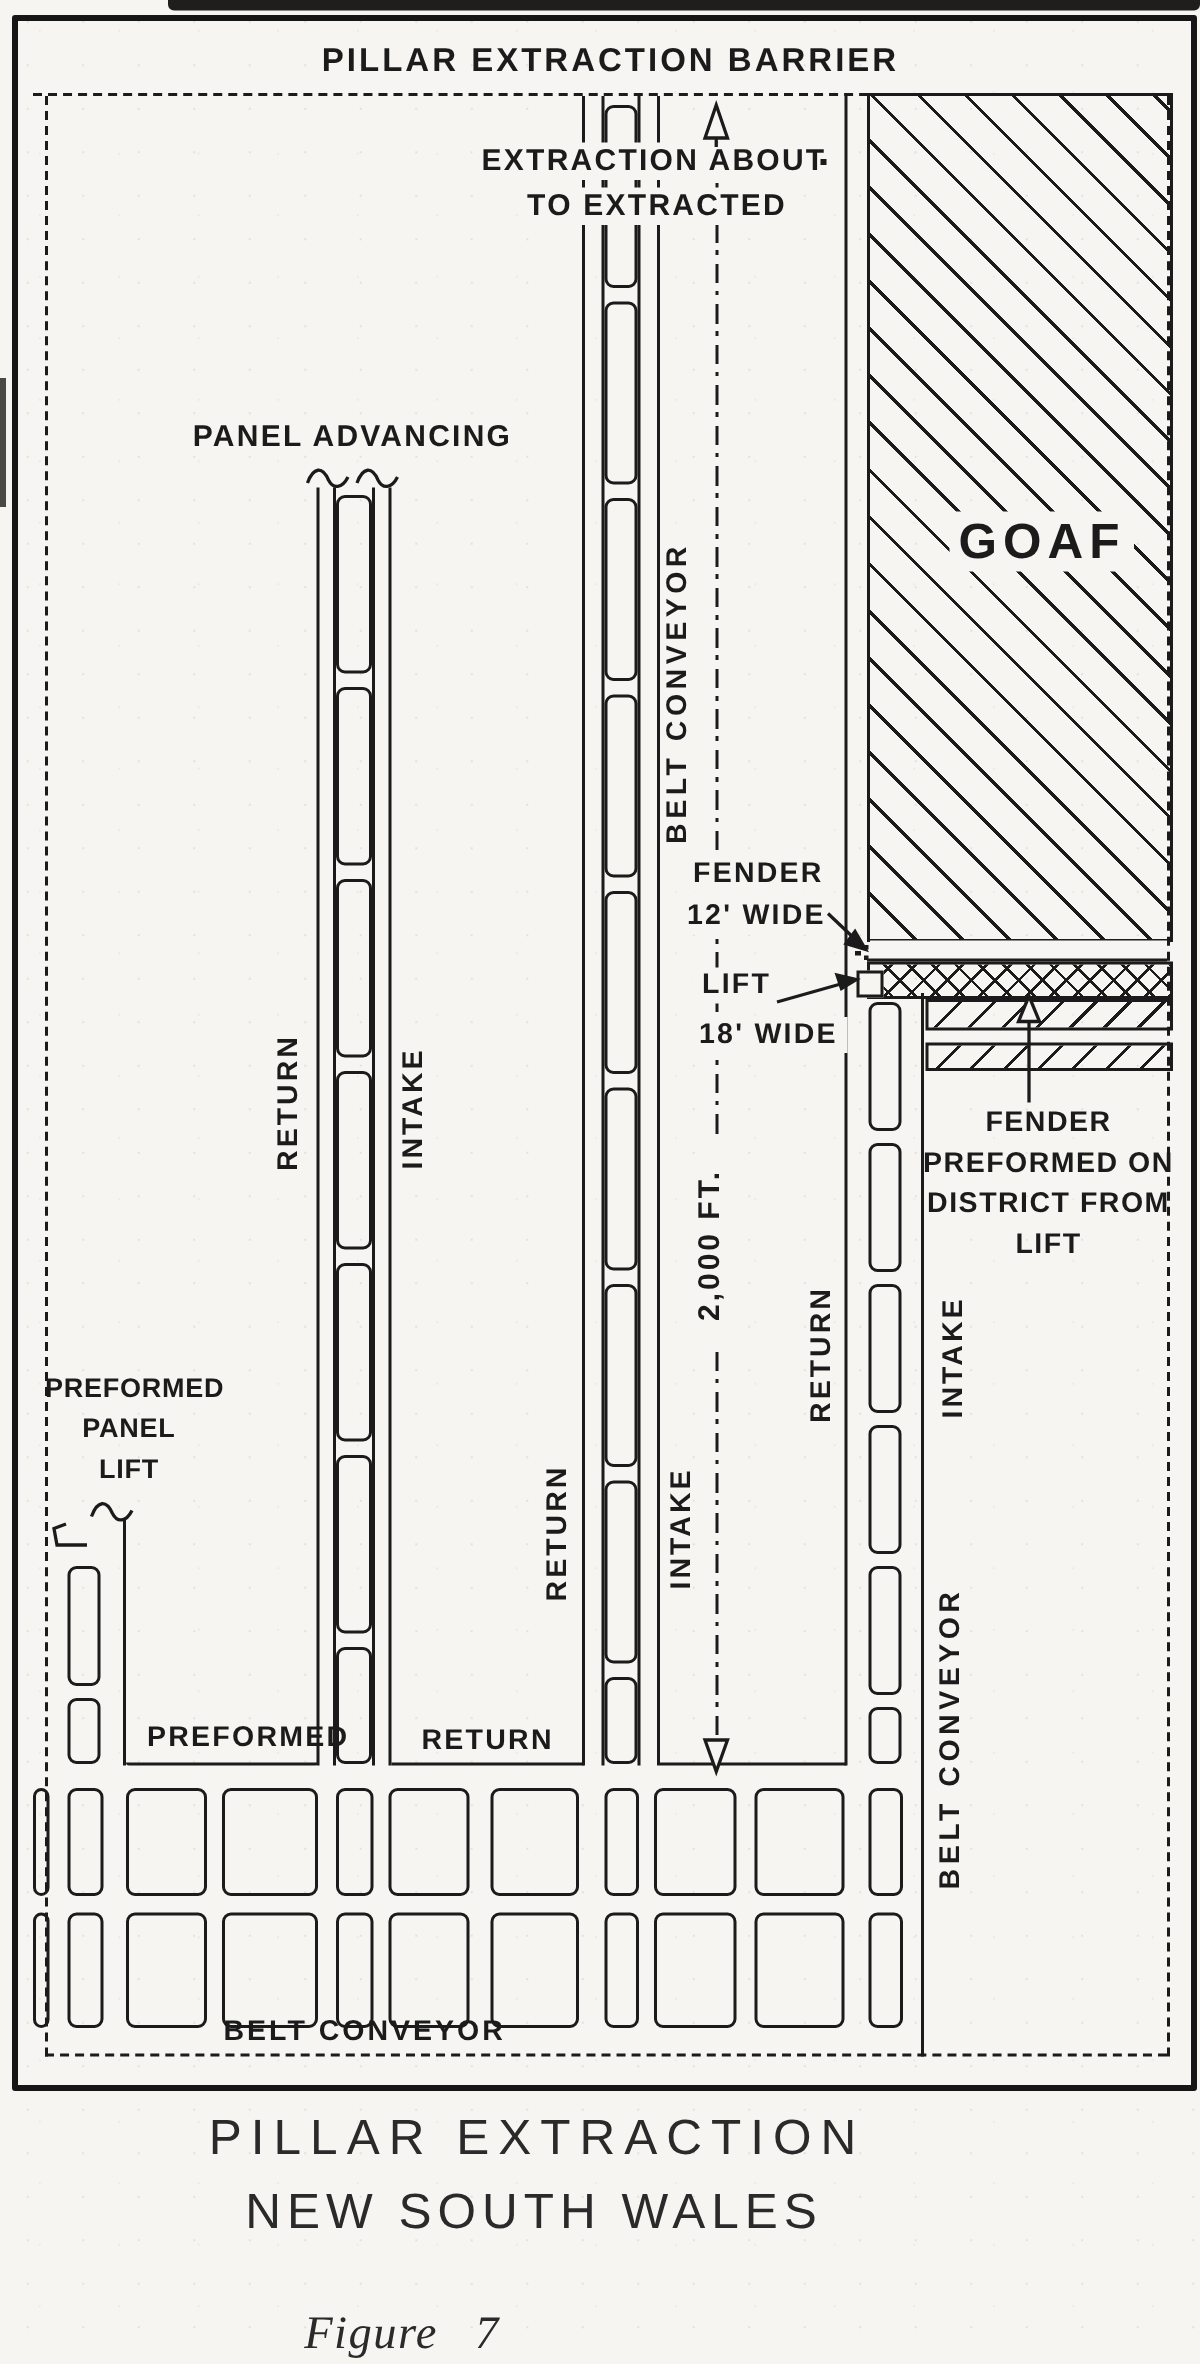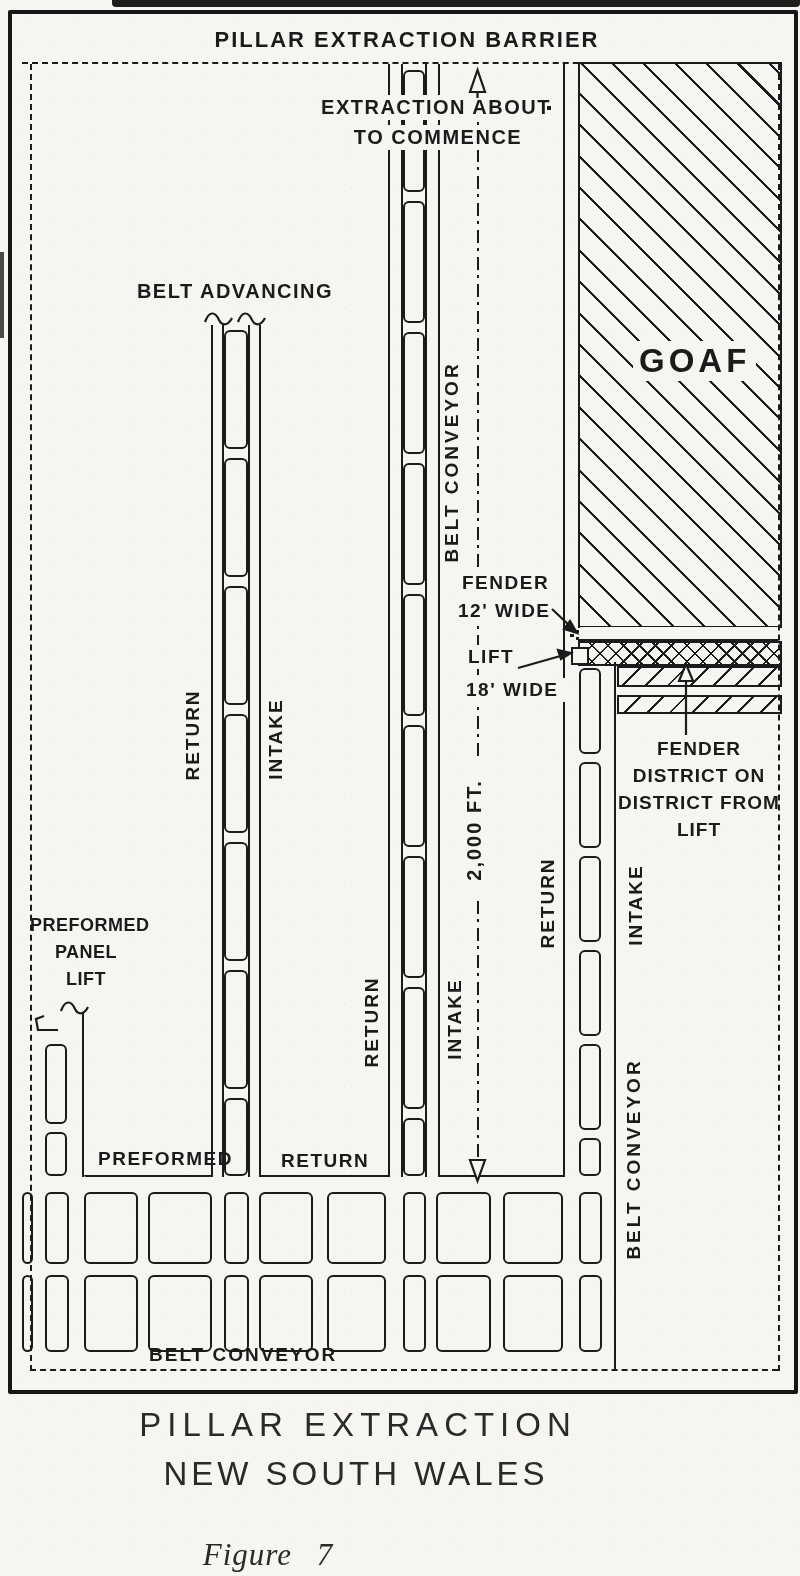--- a/index.html
+++ b/index.html
@@ -130,32 +130,32 @@
       <div class="cell" style="left: 224px; top: 1275px; width: 21px; height: 73px;"></div>
       <div class="cell" style="left: 259px; top: 1275px; width: 50px; height: 73px;"></div>
       <div class="cell" style="left: 327px; top: 1275px; width: 55px; height: 73px;"></div>
       <div class="cell" style="left: 403px; top: 1275px; width: 19px; height: 73px;"></div>
       <div class="cell" style="left: 436px; top: 1275px; width: 51px; height: 73px;"></div>
       <div class="cell" style="left: 503px; top: 1275px; width: 56px; height: 73px;"></div>
       <div class="cell" style="left: 579px; top: 1275px; width: 19px; height: 73px;"></div>
     </div>
 
   <div class="lbl center halo" style="left:436px;top:95px;font-size:20px;">EXTRACTION ABOUT</div>
-  <div class="lbl center halo" style="left:438px;top:125px;font-size:20px;">TO COMMENCE</div>
-
-  <div class="lbl center" style="left:235px;top:280px;font-size:20px;">BELT ADVANCING</div>
+  <div class="lbl center halo" style="left:438px;top:125px;font-size:20px;">TO EXTRACTED</div>
+
+  <div class="lbl center" style="left:235px;top:280px;font-size:20px;">PANEL ADVANCING</div>
 
   <div class="lbl halo" style="left:456px;top:571px;font-size:19px;">FENDER</div>
   <div class="lbl halo" style="left:452px;top:599px;font-size:19px;text-align:center;">12' WIDE</div>
   <div class="lbl halo" style="left:462px;top:645px;font-size:19px;">LIFT</div>
   <div class="lbl halo" style="left:460px;top:678px;font-size:19px;">18' WIDE</div>
 
   <div style="position:absolute;left:612px;top:735px;width:174px;text-align:center;font-weight:bold;font-size:19px;line-height:27px;letter-spacing:1px;">
     <div>FENDER</div>
-    <div>DISTRICT ON</div>
+    <div>PREFORMED ON</div>
     <div>DISTRICT FROM</div>
     <div>LIFT</div>
   </div>
 
   <div style="position:absolute;left:30px;top:912px;width:112px;text-align:center;font-weight:bold;font-size:18px;line-height:27px;letter-spacing:0.5px;">
     <div>PREFORMED</div>
     <div>PANEL</div>
     <div>LIFT</div>
   </div>
 

